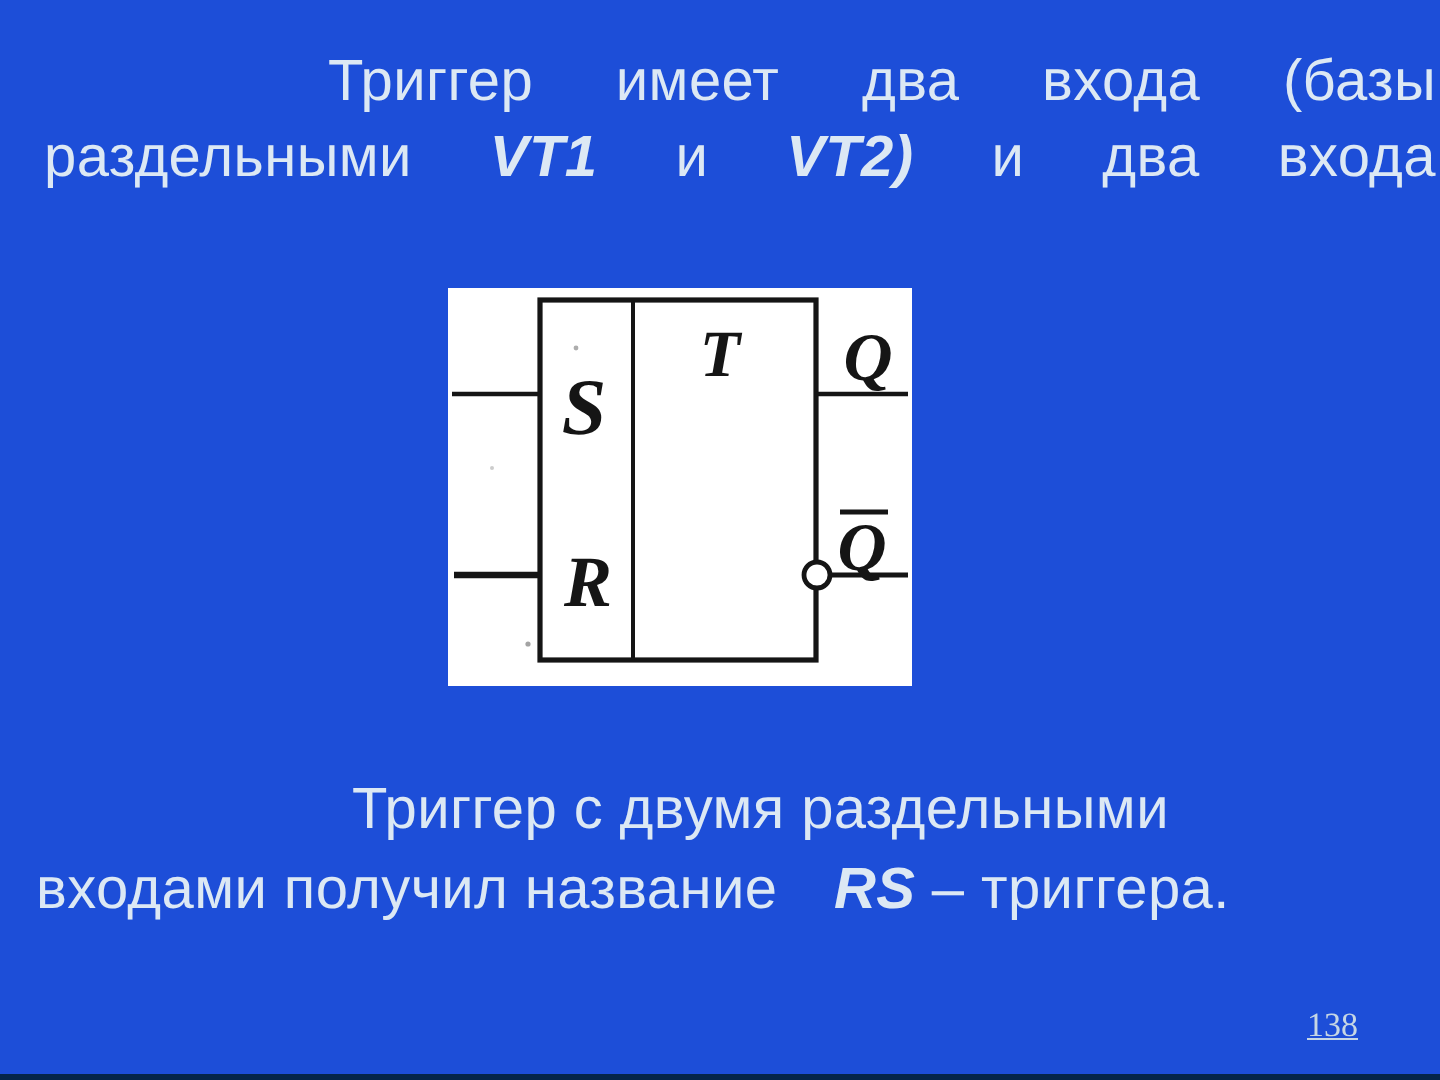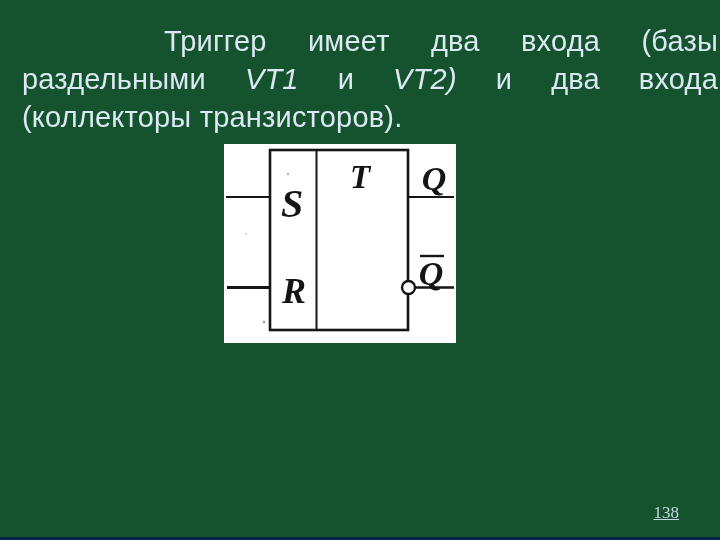--- a/index.html
+++ b/index.html
@@ -3,40 +3,40 @@
 <meta charset="utf-8">
 <style>
   html, body { margin: 0; padding: 0; }
   body {
     width: 720px; height: 540px;
     font-family: "Liberation Sans", sans-serif;
   }
   .slide {
     position: relative;
     width: 720px; height: 540px;
-    background: #14532d;
+    background: #1d4ed8;
     overflow: hidden;
   }
   
   .para-top {
     position: absolute;
     left: 22px; top: 22px; width: 696px;
     color: #dce8f4;
     font-size: 29px;
     line-height: 38px;
     letter-spacing: 0.2px;
   }
   .jline {
     text-align: justify;
     text-align-last: justify;
     text-justify: inter-word;
   }
   .pt1 { text-indent: 142px; }
   .pt3 { text-align: left; text-align-last: auto; }
-  .ital { font-style: italic; }
+  .ital { font-style: italic; font-weight: bold; }
 
   
   .diagram {
     position: absolute;
     left: 224px; top: 144px;
     width: 232px; height: 199px;
     background: #ffffff;
   }
   .diagram svg { display: block; }
 
@@ -71,21 +71,20 @@
   }
 </style>
 </head>
 <body>
 
 <div class="slide">
 
   <div class="para-top">
     <div class="jline pt1">Триггер имеет два входа (базы</div>
     <div class="jline"><span>раздельными </span><span class="ital">VT1</span><span> и </span><span class="ital">VT2)</span><span> и два входа</span></div>
-    <div class="pt3">(коллекторы транзисторов).</div>
   </div>
 
   <div class="diagram">
     <svg width="232" height="199" viewBox="0 0 232 199" xmlns="http://www.w3.org/2000/svg">
 
       <rect x="0" y="0" width="232" height="199" fill="#ffffff"></rect>
 
       <rect x="46" y="6" width="138" height="180" fill="none" stroke="#151515" stroke-width="2.6"></rect>
 
       <line x1="92.5" y1="6" x2="92.5" y2="186" stroke="#151515" stroke-width="2"></line>
@@ -107,18 +106,22 @@
       <text x="70" y="159" font-family="Liberation Serif, serif" font-style="italic" font-weight="bold" font-size="36" fill="#151515" text-anchor="middle">R</text>
       <text x="210" y="46" font-family="Liberation Serif, serif" font-style="italic" font-weight="bold" font-size="34" fill="#151515" text-anchor="middle">Q</text>
       <text x="207" y="141" font-family="Liberation Serif, serif" font-style="italic" font-weight="bold" font-size="34" fill="#151515" text-anchor="middle">Q</text>
 
       <circle cx="64" cy="30" r="1.2" fill="#777" opacity="0.6"></circle>
       <circle cx="40" cy="178" r="1.3" fill="#666" opacity="0.6"></circle>
       <circle cx="22" cy="90" r="1" fill="#999" opacity="0.5"></circle>
     </svg>
   </div>
 
+  <div class="para-bottom">
+    <div class="pb1">Триггер с двумя раздельными</div>
+    <div><span>входами получил название </span><span class="ital rs-gap">RS</span><span> – триггера.</span></div>
+  </div>
 
   <div class="pagenum">138</div>
 
   <div class="bottom-strip"></div>
 
 </div>
 
 </body></html>

